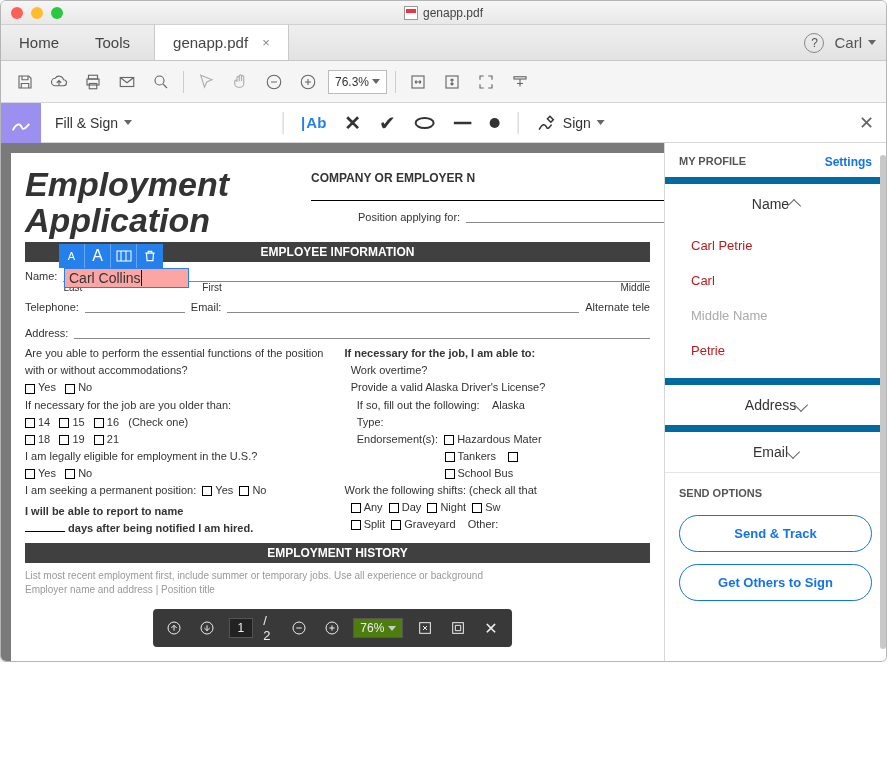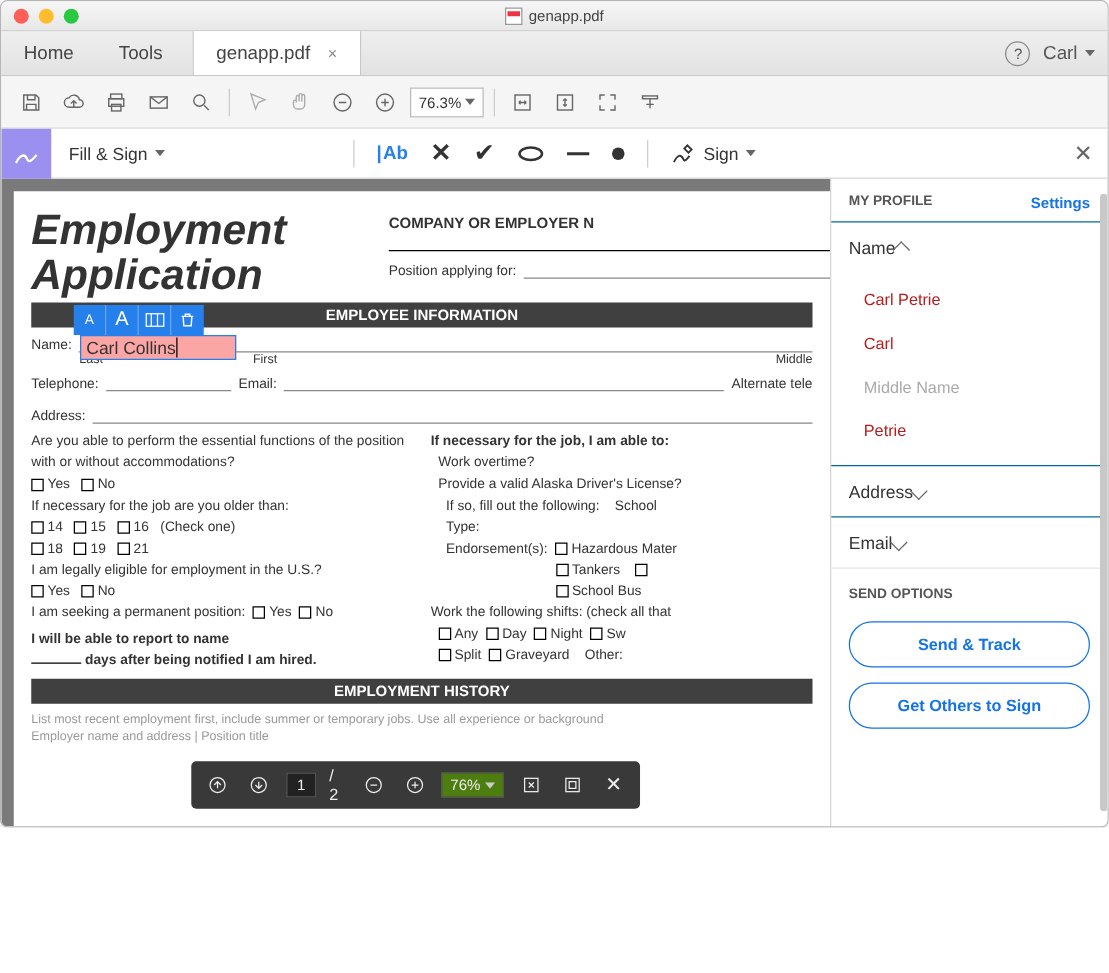--- a/index.html
+++ b/index.html
@@ -36,41 +36,41 @@
 .fs-tool.active{color:#2680eb;}
 .fs-sep{width:1px;height:22px;background:#ccc;}
 .fs-close{position:absolute;right:12px;font-size:18px;color:#666;}
 .body{flex:1;display:flex;overflow:hidden;}
 .docview{flex:1;background:#7a7a7a;position:relative;overflow:hidden;display:flex;flex-direction:column;}
 .page{background:#fff;margin:10px 0 0 10px;width:calc(100% - 10px);flex:1;overflow:hidden;padding:14px 14px 0 14px;position:relative;font-family:Helvetica,Arial,sans-serif;}
 .form-title{font-size:34px;font-weight:900;font-style:italic;font-family:Helvetica,Arial,sans-serif;line-height:1.05;}
 .form-hdr{position:absolute;top:18px;left:300px;right:0;}
 .form-hdr .lbl{font-size:12px;font-weight:bold;}
 .form-hdr .line{border-bottom:1px solid #000;height:14px;margin-top:2px;}
-.form-hdr .row2{margin-top:10px;display:flex;gap:6px;}
+.form-hdr .row2{margin-top:10px;display:flex;gap:6px;margin-left:47px;}
 .section-bar{background:#404040;color:#fff;text-align:center;font-size:12px;padding:3px 12px;font-weight:bold;margin-top:8px;}
 .emp-info{font-size:11px;position:relative;}
 .row{display:flex;margin-top:8px;gap:6px;}
 .fldlbl{font-size:11px;}
 .uline{border-bottom:1px solid #888;flex:1;height:12px;}
 .checkbox{width:10px;height:10px;border:1px solid #000;display:inline-block;margin-right:3px;vertical-align:middle;}
 .text-input-box{position:absolute;border:1px solid #2680eb;background:#fca5a5;font-family:Arial;font-size:14px;padding:1px 4px;}
 .edit-toolbar{position:absolute;background:#2680eb;color:#fff;display:flex;align-items:center;height:24px;}
 .edit-toolbar .et{width:26px;display:flex;align-items:center;justify-content:center;height:100%;font-size:13px;border-right:1px solid rgba(255,255,255,0.3);}
 .bottom-bar{position:absolute;bottom:14px;left:50%;transform:translateX(-50%);background:rgba(40,40,40,0.92);height:38px;border-radius:4px;display:flex;align-items:center;padding:0 10px;gap:10px;color:#eee;}
 .bottom-bar .bbtn{width:24px;height:24px;display:flex;align-items:center;justify-content:center;}
 .bottom-bar .bbtn svg{stroke:#eee;fill:none;stroke-width:1.5;width:16px;height:16px;}
 .bottom-bar .pgnum{background:#222;border:1px solid #555;padding:2px 8px;font-size:12px;}
 .bottom-bar .zoom{background:#4d7c0f;border:1px solid #555;padding:2px 6px;font-size:12px;display:flex;align-items:center;gap:4px;}
 .sidebar{width:222px;background:#fff;border-left:1px solid #d6d6d6;display:flex;flex-direction:column;position:relative;}
 .sidebar .scrolltab{position:absolute;right:0;top:12px;bottom:12px;width:6px;background:#c8c8c8;border-radius:3px;}
 .side-hdr{display:flex;justify-content:space-between;padding:12px 14px 8px;}
 .side-hdr .t{font-size:11px;font-weight:bold;color:#555;}
 .side-hdr .s{font-size:12px;color:#1473e6;font-weight:bold;}
-.side-sec{border-top:1px solid #0369a1;padding:12px 14px;display:flex;justify-content:flex-start;align-items:center;font-size:14px;color:#333;}
+.side-sec{border-top:7px solid #0369a1;padding:12px 14px;display:flex;justify-content:center;align-items:center;font-size:14px;color:#333;}
 .side-items{padding:4px 0 10px;}
 .side-item{padding:10px 14px 10px 26px;font-size:13px;color:#b91c1c;}
 .side-item.placeholder{color:#aaa;}
 .send-hdr{padding:14px 14px 10px;font-size:11px;font-weight:bold;color:#555;border-top:1px solid #e6e6e6;}
 .pillbtn{margin:6px 14px;border:1px solid #1473e6;color:#1473e6;background:#fff;border-radius:20px;padding:10px 0;text-align:center;font-size:13px;font-weight:bold;}
 .chev{width:10px;height:10px;border-right:1.8px solid #666;border-bottom:1.8px solid #666;transform:rotate(45deg);}
 .chev.up{transform:rotate(-135deg);margin-top:4px;}
 .small{font-size:10px;}
 .two-col{display:flex;gap:14px;margin-top:6px;}
 .col{flex:1;font-size:11px;line-height:1.55;}
@@ -288,21 +288,21 @@
               <div>I am legally eligible for employment in the U.S.?</div>
               <div><span class="checkbox"></span><span>Yes</span>&nbsp;&nbsp;&nbsp;<span class="checkbox"></span><span>No</span></div>
               <div><span>I am seeking a permanent position:</span>&nbsp;&nbsp;<span class="checkbox"></span><span>Yes</span>&nbsp;&nbsp;<span class="checkbox"></span><span>No</span></div>
               <div style="margin-top:4px;"><b>I will be able to report to name</b></div>
               <div><b><span style="border-bottom:1px solid #000;display:inline-block;width:40px;"></span> <span>days after being notified I am hired.</span></b></div>
             </div>
             <div class="col">
               <div><b>If necessary for the job, I am able to:</b></div>
               <div>&nbsp;&nbsp;<span>Work overtime?</span></div>
               <div>&nbsp;&nbsp;<span>Provide a valid Alaska Driver's License?</span></div>
-              <div>&nbsp;&nbsp;&nbsp;&nbsp;<span>If so, fill out the following:</span>&nbsp;&nbsp;&nbsp;&nbsp;<span>School</span></div>
+              <div>&nbsp;&nbsp;&nbsp;&nbsp;<span>If so, fill out the following:</span>&nbsp;&nbsp;&nbsp;&nbsp;<span>Alaska</span></div>
               <div>&nbsp;&nbsp;&nbsp;&nbsp;<span>Type:</span></div>
               <div>&nbsp;&nbsp;&nbsp;&nbsp;<span>Endorsement(s):</span>&nbsp;&nbsp;<span class="checkbox"></span><span>Hazardous Mater</span></div>
               <div style="padding-left:100px;"><span class="checkbox"></span><span>Tankers</span>&nbsp;&nbsp;&nbsp;&nbsp;<span class="checkbox"></span></div>
               <div style="padding-left:100px;"><span class="checkbox"></span><span>School Bus</span></div>
               <div><span>Work the following shifts: (check all that</span></div>
               <div>&nbsp;&nbsp;<span class="checkbox"></span><span>Any</span>&nbsp;&nbsp;<span class="checkbox"></span><span>Day</span>&nbsp;&nbsp;<span class="checkbox"></span><span>Night</span>&nbsp;&nbsp;<span class="checkbox"></span><span>Sw</span></div>
               <div>&nbsp;&nbsp;<span class="checkbox"></span><span>Split</span>&nbsp;&nbsp;<span class="checkbox"></span><span>Graveyard</span>&nbsp;&nbsp;&nbsp;&nbsp;<span>Other:</span></div>
             </div>
           </div>
         </div>

